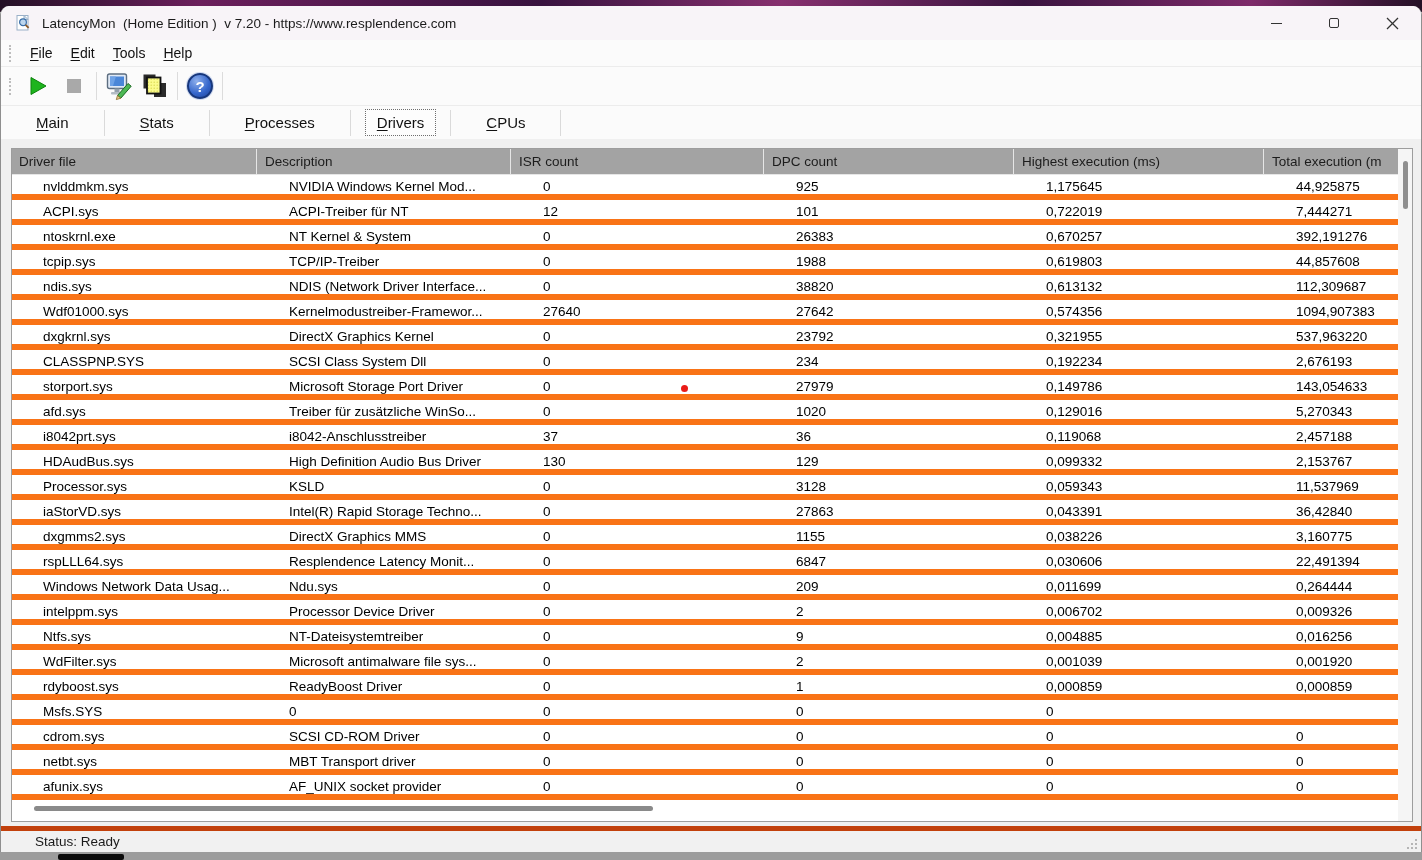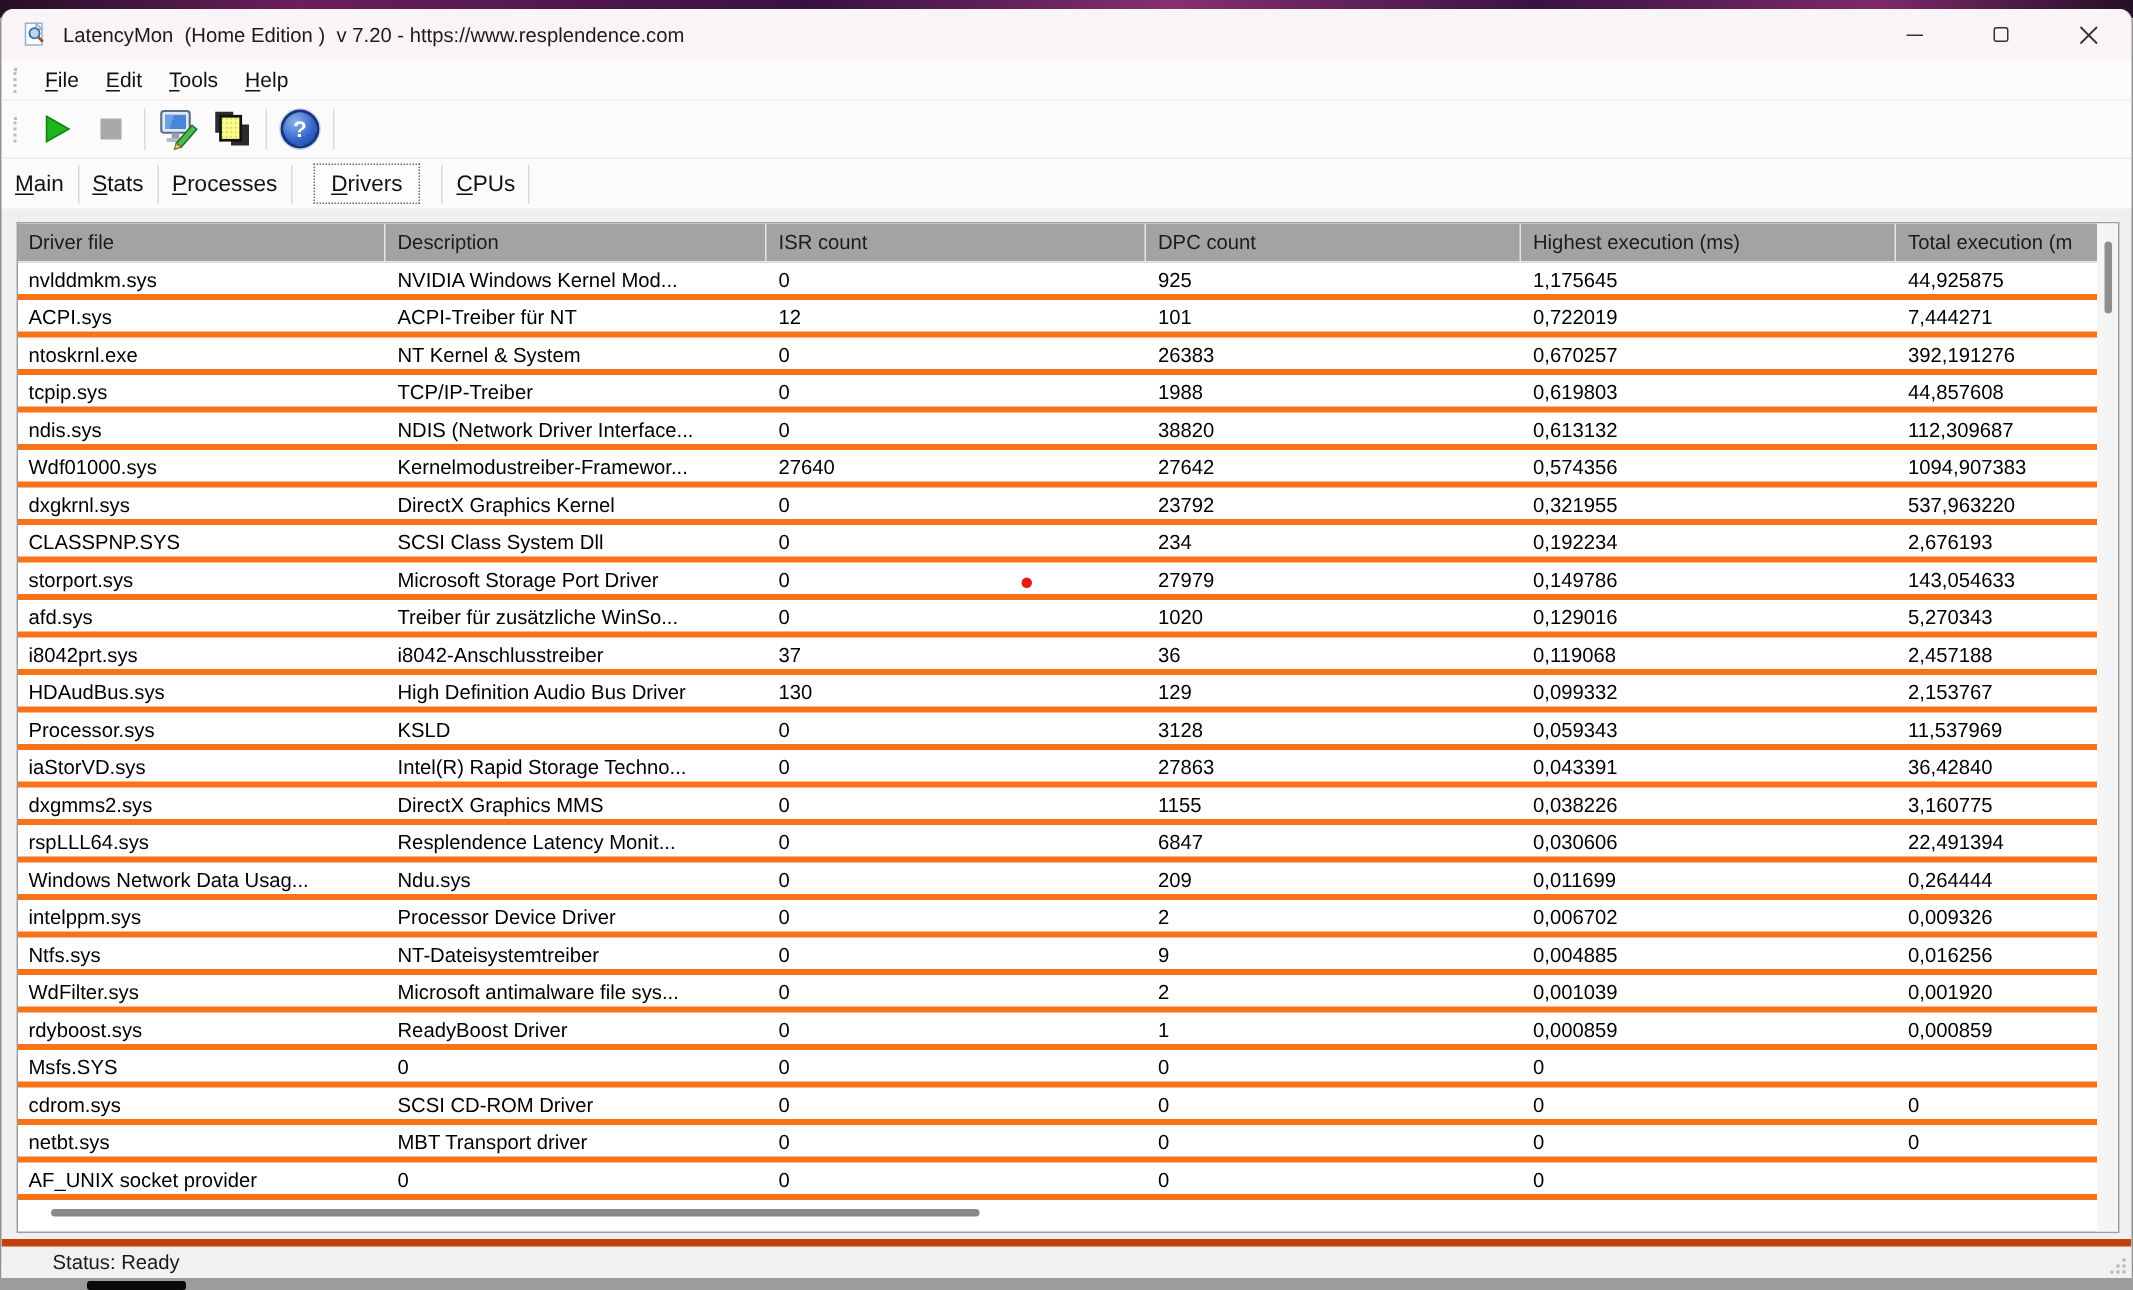--- a/index.html
+++ b/index.html
@@ -39,37 +39,37 @@
   .tb-sep { width:1px; height:28px; background:#dcdcdc; margin:0 4px; }
   .stop-sq { width:14px; height:14px; background:#a9a9a9; }
   .help-circle { width:26px; height:26px; border-radius:50%; color:#fff;
     background:radial-gradient(circle at 35% 28%, #8fb0ec, #3566cb 58%, #1c4198);
     border:2px solid #17377c; box-shadow:0 0 0 1px #cdd8ef;
     display:flex; align-items:center; justify-content:center;
     font-size:15px; font-weight:bold; }
 
   
   .tabbar { height:33px; background:#fbfbfb; display:flex; align-items:center; }
-  .tab { font-size:15px; color:#111; padding:0 9px; height:32px; line-height:31px; }
+  .tab { font-size:15px; color:#111; padding:0 35px; height:32px; line-height:31px; }
   .tab-sep { width:1px; height:26px; background:#dadada; }
   .tab.active { border:1px dotted #6e6e6e; height:auto; line-height:normal;
     padding:4px 11px; margin:0 14px; background:#fdfdfd; }
 
   
   .listview { position:absolute; left:10px; top:142px; width:1402px; height:674px;
     background:#fff; border:1px solid #9d9d9d; }
   .list-inner { position:absolute; left:0; top:0; right:14px; bottom:0; overflow:hidden; }
   .hrow { display:grid; grid-template-columns:245px 254px 253px 250px 250px 1fr;
     height:26px; border-bottom:1px solid #e6e6e6; background:#a3a3a3; }
   .hcell { font-size:13.5px; color:#1c1c1c; line-height:25px; padding-left:8px;
     border-right:1px solid #e6e6e6; overflow:hidden; white-space:nowrap; }
   .hcell:first-child { padding-left:7px; }
   .hcell:last-child { border-right:none; }
   .trow { display:grid; grid-template-columns:245px 254px 253px 250px 250px 1fr;
-    height:25px; border-bottom:4px solid #f97316; }
+    height:25px; border-bottom:6px solid #f97316;padding-left:24px; }
   .cell { font-size:13.5px; color:#000; line-height:24px; padding-left:8px;
     overflow:hidden; white-space:nowrap; }
   .cell:first-child { padding-left:7px; }
 
   
   .vscroll-gutter { position:absolute; top:0; right:0; width:14px; bottom:0; background:#f5f5f5; }
   .vscroll-thumb { position:absolute; top:12px; right:4px; width:5px; height:48px;
     background:#8f8f8f; border-radius:3px; }
   .hscroll-thumb { position:absolute; left:22px; bottom:10px; width:619px; height:5px;
     background:#8a8a8a; border-radius:3px; }
@@ -390,20 +390,21 @@
             </div>
             <div class="trow">
               <div class="cell">netbt.sys</div>
               <div class="cell">MBT Transport driver</div>
               <div class="cell">0</div>
               <div class="cell">0</div>
               <div class="cell">0</div>
               <div class="cell">0</div>
             </div>
             <div class="trow">
+              <div class="cell">afunix.sys</div>
               <div class="cell">AF_UNIX socket provider</div>
               <div class="cell">0</div>
               <div class="cell">0</div>
               <div class="cell">0</div>
               <div class="cell">0</div>
             </div>
           </div>
       </div>
       <div class="vscroll-gutter">
         <div class="vscroll-thumb"></div>

